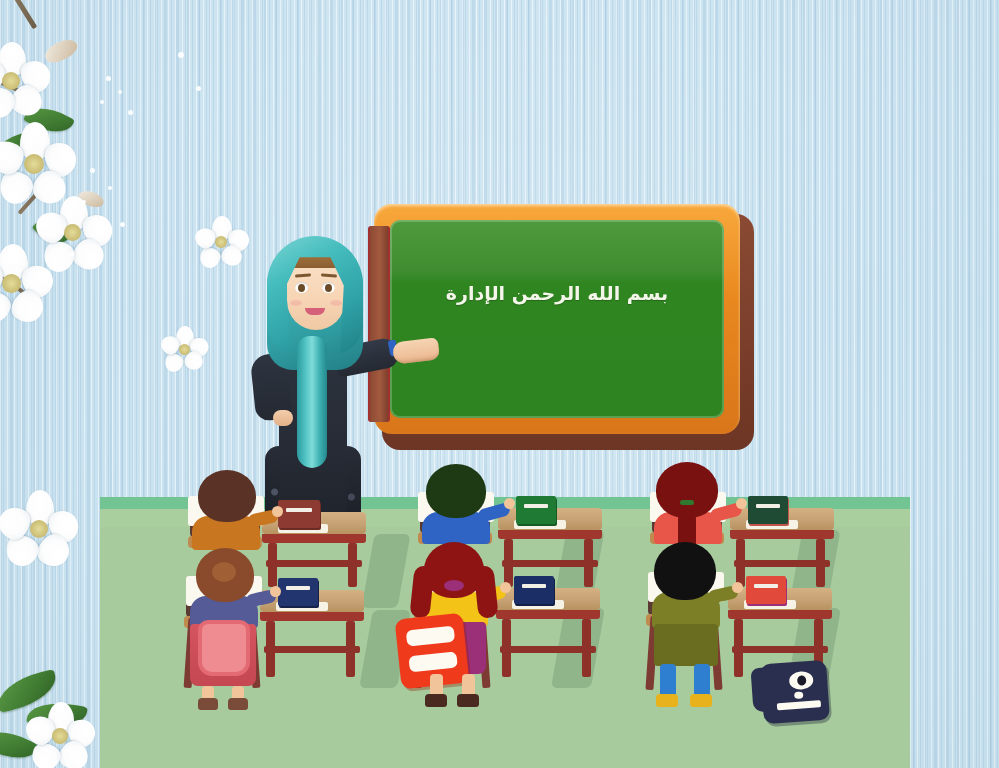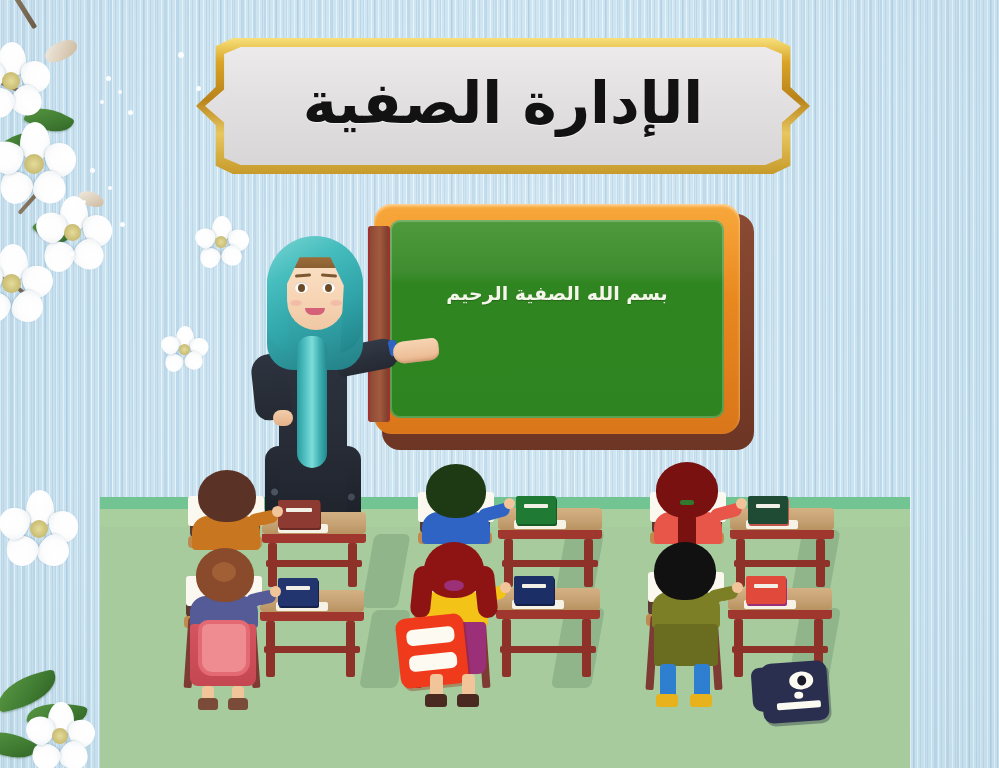--- a/index.html
+++ b/index.html
@@ -314,36 +314,31 @@
   </div>
   <div class="blossom" style="position:absolute;left:162px;top:326px;width:46px;height:46px;">
     <div class="pet" style="left:14px;top:0px;width:18px;height:22px;"></div>
     <div class="pet" style="left:28px;top:12px;width:19px;height:18px;transform:rotate(64deg);"></div>
     <div class="pet" style="left:23px;top:26px;width:18px;height:18px;transform:rotate(128deg);"></div>
     <div class="pet" style="left:3px;top:28px;width:18px;height:18px;transform:rotate(198deg);"></div>
     <div class="pet" style="left:-1px;top:10px;width:18px;height:18px;transform:rotate(-62deg);"></div>
     <div class="core" style="left:17px;top:18px;width:11px;height:11px;"></div>
   </div>
 
-  <div class="plaque">
-    <div class="plaque-gold"></div>
-    <div class="plaque-inner"></div>
-    <div class="plaque-title">الإدارة الصفية</div>
-  </div>
 
   <div class="room">
     <div class="room-top"></div>
     <div class="room-wall"></div>
   </div>
 
   <div class="board-wrap">
     <div class="board-shadow"></div>
     <div class="board-frame">
       <div class="board-face">
-        <div class="board-text">بسم الله الصفية الرحيم</div>
+        <div class="board-text">بسم الله الرحمن الإدارة</div>
       </div>
     </div>
     <div class="board-ledge"></div>
   </div>
 
   <div class="teacher">
     <div class="t-dress-flare"></div>
     <div class="t-lace"></div>
     <div class="t-body"></div>
     <div class="t-armL"></div>

